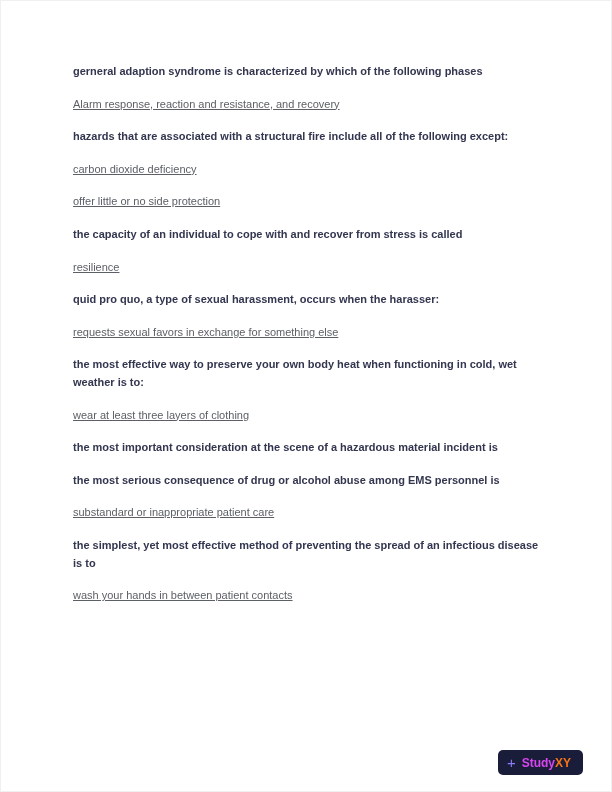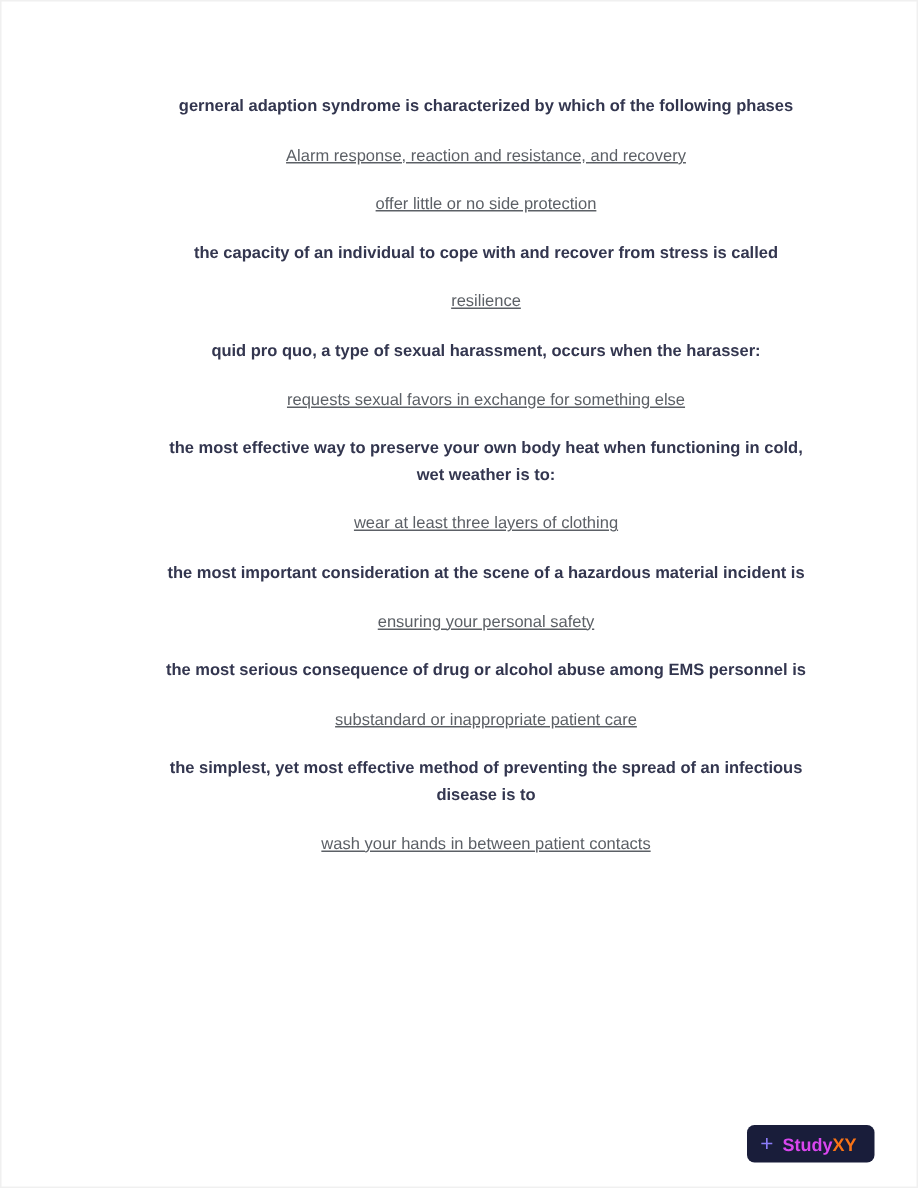--- a/index.html
+++ b/index.html
@@ -11,22 +11,21 @@
   .page {
     position: relative;
     width: 612px;
     height: 792px;
     background: #ffffff;
     border: 1px solid #f0f0f0;
     box-sizing: border-box;
     overflow: hidden;
   }
   .qa-list {
-    padding: 62px 70px 0 106px;
-    text-align: center;
+    padding: 62px 70px 0 72px;
   }
   .question {
     color: #33364f;
     font-weight: bold;
     font-size: 11px;
     line-height: 1.6;
     margin: 0 0 15px 0;
   }
   .answer {
     color: #5c6066;
@@ -67,20 +66,24 @@
 
 <div class="page">
 
   <div class="qa-list">
 
     <div>
       <div class="question">gerneral adaption syndrome is characterized by which of the following phases</div>
       <div class="answer">Alarm response, reaction and resistance, and recovery</div>
     </div>
 
+    <div>
+      <div class="question">hazards that are associated with a structural fire include all of the following except:</div>
+      <div class="answer">carbon dioxide deficiency</div>
+    </div>
 
     <div>
       <div class="answer">offer little or no side protection</div>
     </div>
 
     <div>
       <div class="question">the capacity of an individual to cope with and recover from stress is called</div>
       <div class="answer">resilience</div>
     </div>
 
@@ -89,21 +92,20 @@
       <div class="answer">requests sexual favors in exchange for something else</div>
     </div>
 
     <div>
       <div class="question">the most effective way to preserve your own body heat when functioning in cold, wet weather is to:</div>
       <div class="answer">wear at least three layers of clothing</div>
     </div>
 
     <div>
       <div class="question">the most important consideration at the scene of a hazardous material incident is</div>
-      <div class="answer">ensuring your personal safety</div>
     </div>
 
     <div>
       <div class="question">the most serious consequence of drug or alcohol abuse among EMS personnel is</div>
       <div class="answer">substandard or inappropriate patient care</div>
     </div>
 
     <div>
       <div class="question">the simplest, yet most effective method of preventing the spread of an infectious disease is to</div>
       <div class="answer">wash your hands in between patient contacts</div>

